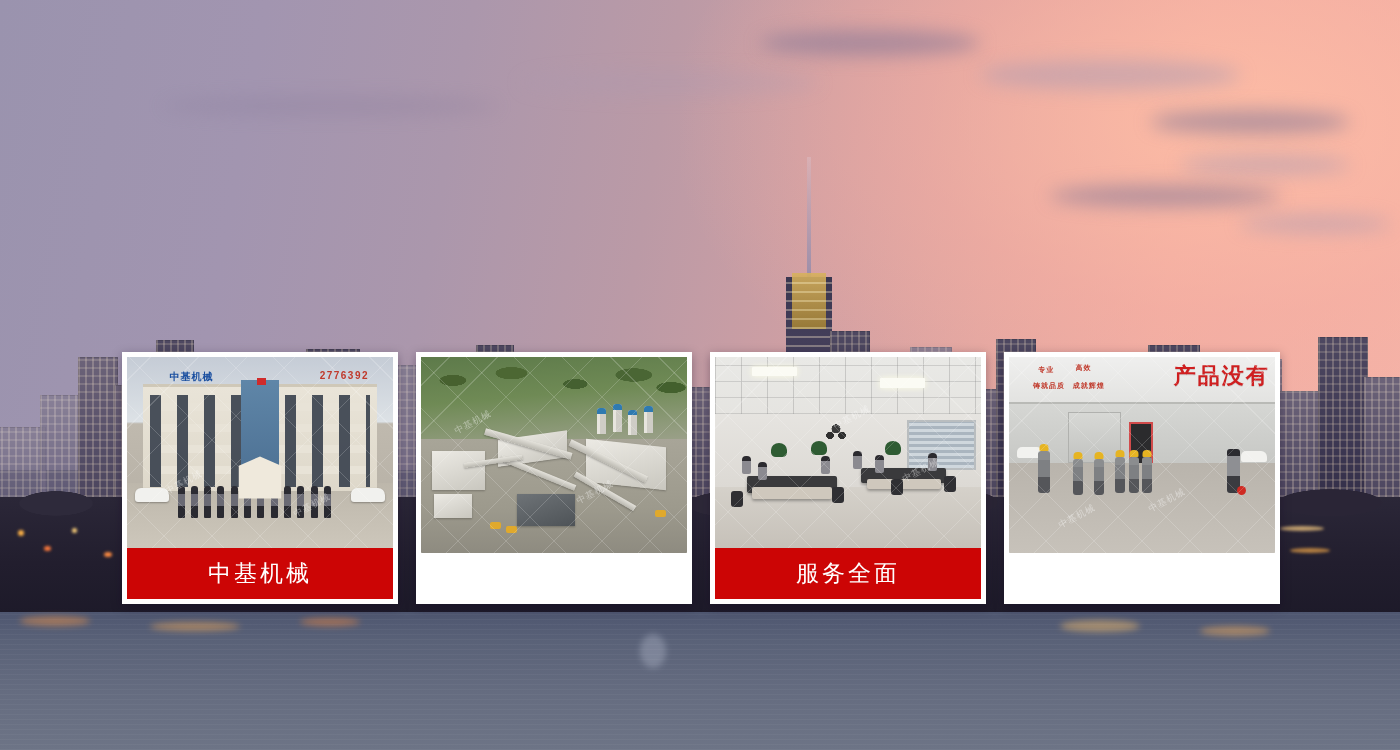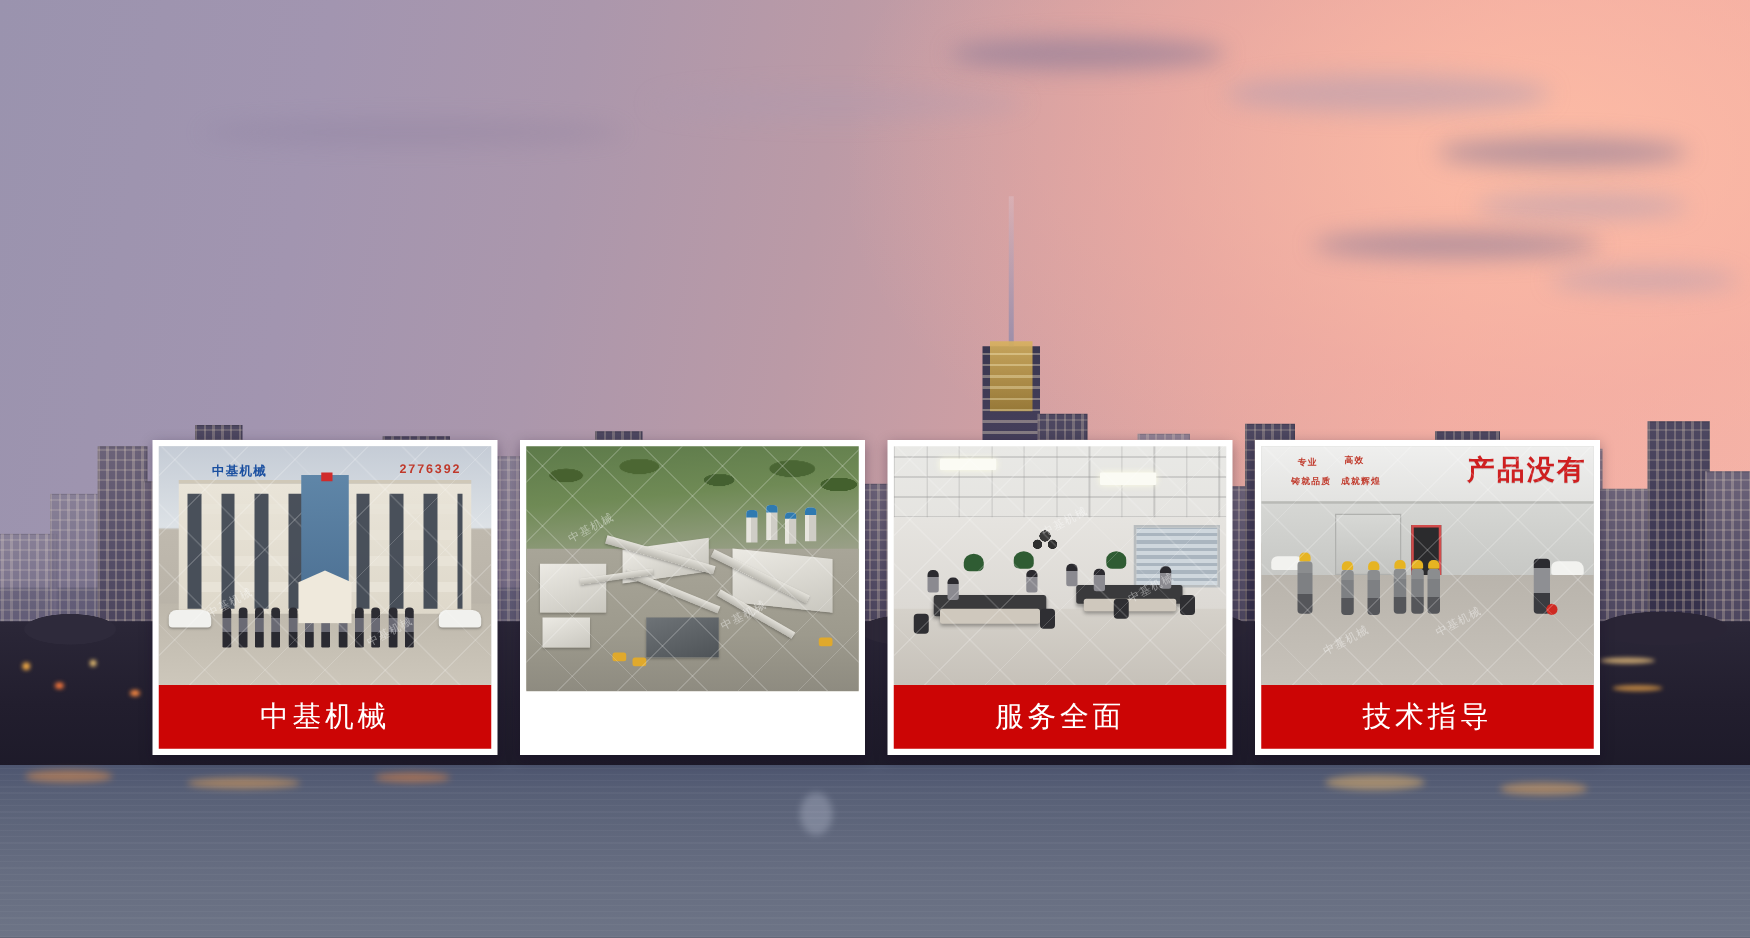--- a/index.html
+++ b/index.html
@@ -632,19 +632,16 @@
           </div>
         <div class="worker" style="left:50%;top:51%;">
             <i></i>
           </div>
         <div class="boss" style="right:13%;top:47%;"></div>
         <div class="helmet" style="right:11%;top:66%;"></div>
         <div class="mesh"></div>
         <div class="mark" style="left:52%;top:70%;">中基机械</div>
         <div class="mark" style="left:18%;top:78%;">中基机械</div>
       </div>
-      <div class="label">
-        <span>技术指导</span>
-      </div>
     </div>
 
   </div>
 </div>
 
 </body></html>

